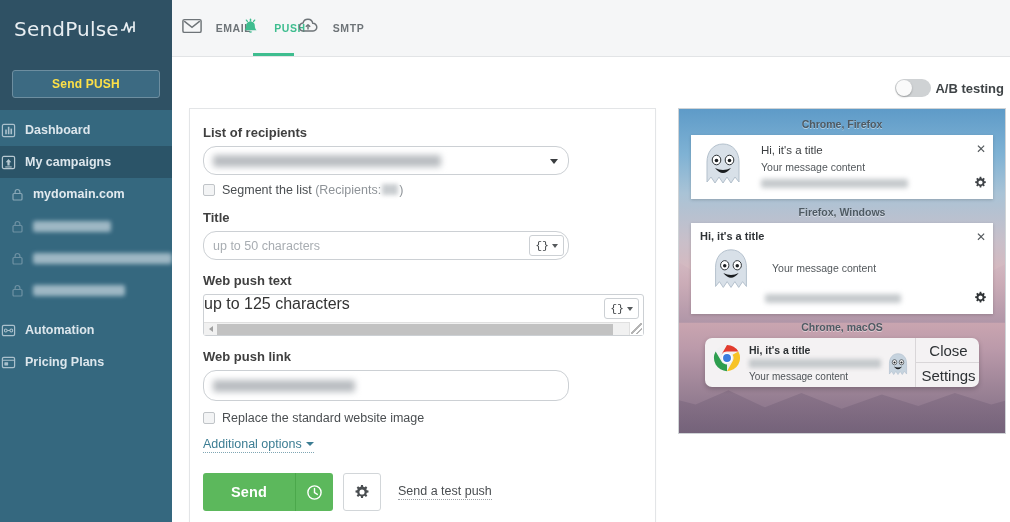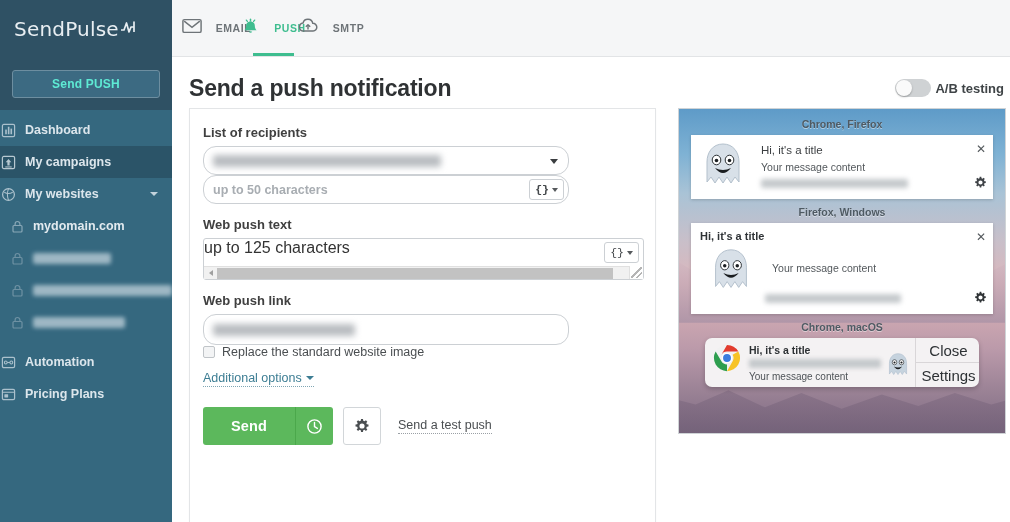--- a/index.html
+++ b/index.html
@@ -25,21 +25,21 @@
   }
   .logo-text {
     color: #e8eef2; font-size: 20px; letter-spacing: .2px;
     font-family: "DejaVu Sans", sans-serif; font-weight: 400;
   }
   .logo-pulse { margin-left: 1px; display:inline-block; vertical-align: -2px; }
   .sendpush-wrap { padding: 13px 12px 12px 12px; background: #2f5164; }
   .sendpush-btn {
     display:block; width: 100%; height: 28px; line-height: 26px;
     border: 1px solid #6d8ea0; border-radius: 3px;
-    background: #3c6a82; color: #5eead4;
+    background: #3c6a82; color: #fde047;
     font-size: 12px; font-weight: bold; text-align: center;
     letter-spacing: .2px; cursor: pointer;
   }
   .nav { padding-top: 4px; }
   .nav-item {
     display: flex; align-items: center;
     height: 32px; position: relative;
     color: #dce6ec; font-size: 12.5px; font-weight: bold;
     cursor: pointer;
   }
@@ -113,21 +113,21 @@
     width: 467px; height: 414px;
     background: #fff; border: 1px solid #e3e5e7; border-bottom: none;
     padding: 16px 13px 0 13px;
     box-shadow: 0 1px 2px rgba(0,0,0,.03);
   }
   .flabel {
     font-size: 13px; font-weight: bold; color: #404040; margin-bottom: 6px;
   }
   .fcontrol {
     position: relative; width: 366px; height: 29px;
-    border: 1px solid #ccd0d4; border-radius: 13px; background: #fff; font-weight: bold;
+    border: 1px solid #ccd0d4; border-radius: 13px; background: #fff;
   }
   .fcontrol .ph {
     position: absolute; left: 9px; top: 50%; transform: translateY(-50%);
     font-size: 12.5px; color: #a8adb2;
   }
   .sel-caret {
     position:absolute; right: 10px; top: 50%; margin-top:-2px;
     width:0;height:0;border-left:4px solid transparent;
     border-right:4px solid transparent;border-top:5px solid #3a3d40;
   }
@@ -347,31 +347,20 @@
         <span class="nav-ico">
           <svg width="15" height="15" viewBox="0 0 16 16">
             <rect x="1.5" y="1.5" width="13" height="13" rx="1.5" fill="none" stroke="#dfe9ef" stroke-width="1.3"></rect>
             <path d="M8 4.2 L11 7.6 H9.2 V11.2 H6.8 V7.6 H5 Z" fill="#dfe9ef"></path>
             <rect x="4.6" y="12.2" width="6.8" height="1.1" fill="#dfe9ef"></rect>
           </svg>
         </span>
         <span>My campaigns</span>
       </div>
 
-      <div class="nav-item">
-        <span class="nav-ico">
-          <svg width="15" height="15" viewBox="0 0 16 16">
-            <circle cx="8" cy="8" r="6.3" fill="none" stroke="#cddbe3" stroke-width="1.3"></circle>
-            <path d="M3.5 5.6 Q8 8.4 12.5 5.6" fill="none" stroke="#cddbe3" stroke-width="1.1"></path>
-            <path d="M8 1.8 Q5.6 8 8 14.2" fill="none" stroke="#cddbe3" stroke-width="1.1"></path>
-          </svg>
-        </span>
-        <span>My websites</span>
-        <span class="nav-caret"></span>
-      </div>
 
       <div class="site-item">
         <span class="lock-ico">
           <svg width="11" height="13" viewBox="0 0 11 13">
             <rect x="1" y="5.5" width="9" height="6.5" rx="1" fill="none" stroke="#cddbe3" stroke-width="1.2"></rect>
             <path d="M3.1 5.5 V3.9 A2.4 2.4 0 0 1 7.9 3.9 V5.5" fill="none" stroke="#cddbe3" stroke-width="1.2"></path>
           </svg>
         </span>
         <span>mydomain.com</span>
       </div>
@@ -466,39 +455,46 @@
             <polyline points="9.6,9.4 12,7.1 14.4,9.4" fill="none" stroke="#6e7478" stroke-width="1.6" stroke-linejoin="round"></polyline>
             <line x1="12" y1="7.4" x2="12" y2="12.4" stroke="#6e7478" stroke-width="1.6"></line>
           </svg>
         </span>
         <span class="tab-label">SMTP</span>
       </div>
     </div>
   </div>
 
   <div class="main">
-    <div class="page-title">Send a push notification</div>
 
     <div class="ab-wrap">
       <div class="toggle">
         <div class="knob"></div>
       </div>
       <span class="ab-label">A/B testing</span>
     </div>
   </div>
 
   <div class="card">
 
     <div class="flabel">List of recipients</div>
     <div class="fcontrol">
       <span class="val-redact" style="width:228px"></span>
       <span class="sel-caret"></span>
     </div>
 
-
+    <div class="check-row">
+      <span class="cbox"></span>
+      <span class="check-text">
+        <span>Segment the list</span>
+        <span class="muted">(Recipients:</span><span class="inline-redact"></span><span class="muted">)</span>
+      </span>
+    </div>
+
+    <div class="flabel" style="margin-top:13px">Title</div>
     <div class="fcontrol">
       <span class="ph">up to 50 characters</span>
       <span class="merge-btn">
         <span>{}</span>
         <span class="mcaret"></span>
       </span>
     </div>
 
     <div class="flabel" style="margin-top:13px">Web push text</div>
     <div class="ta-wrap">
@@ -519,21 +515,21 @@
           </span>
       </div>
       <span class="ta-resize"></span>
     </div>
 
     <div class="flabel" style="margin-top:13px">Web push link</div>
     <div class="fcontrol" style="height:31px">
       <span class="val-redact" style="width:142px;top:9px"></span>
     </div>
 
-    <div class="check-row" style="margin-top:0">
+    <div class="check-row" style="margin-top:10px">
       <span class="cbox"></span>
       <span class="check-text">Replace the standard website image</span>
     </div>
 
     <span class="addl"><span>Additional options</span><span class="acaret"></span></span>
 
     <div class="actions">
       <div class="send-btn">
         <div class="send-main">Send</div>
         <div class="send-sched">

